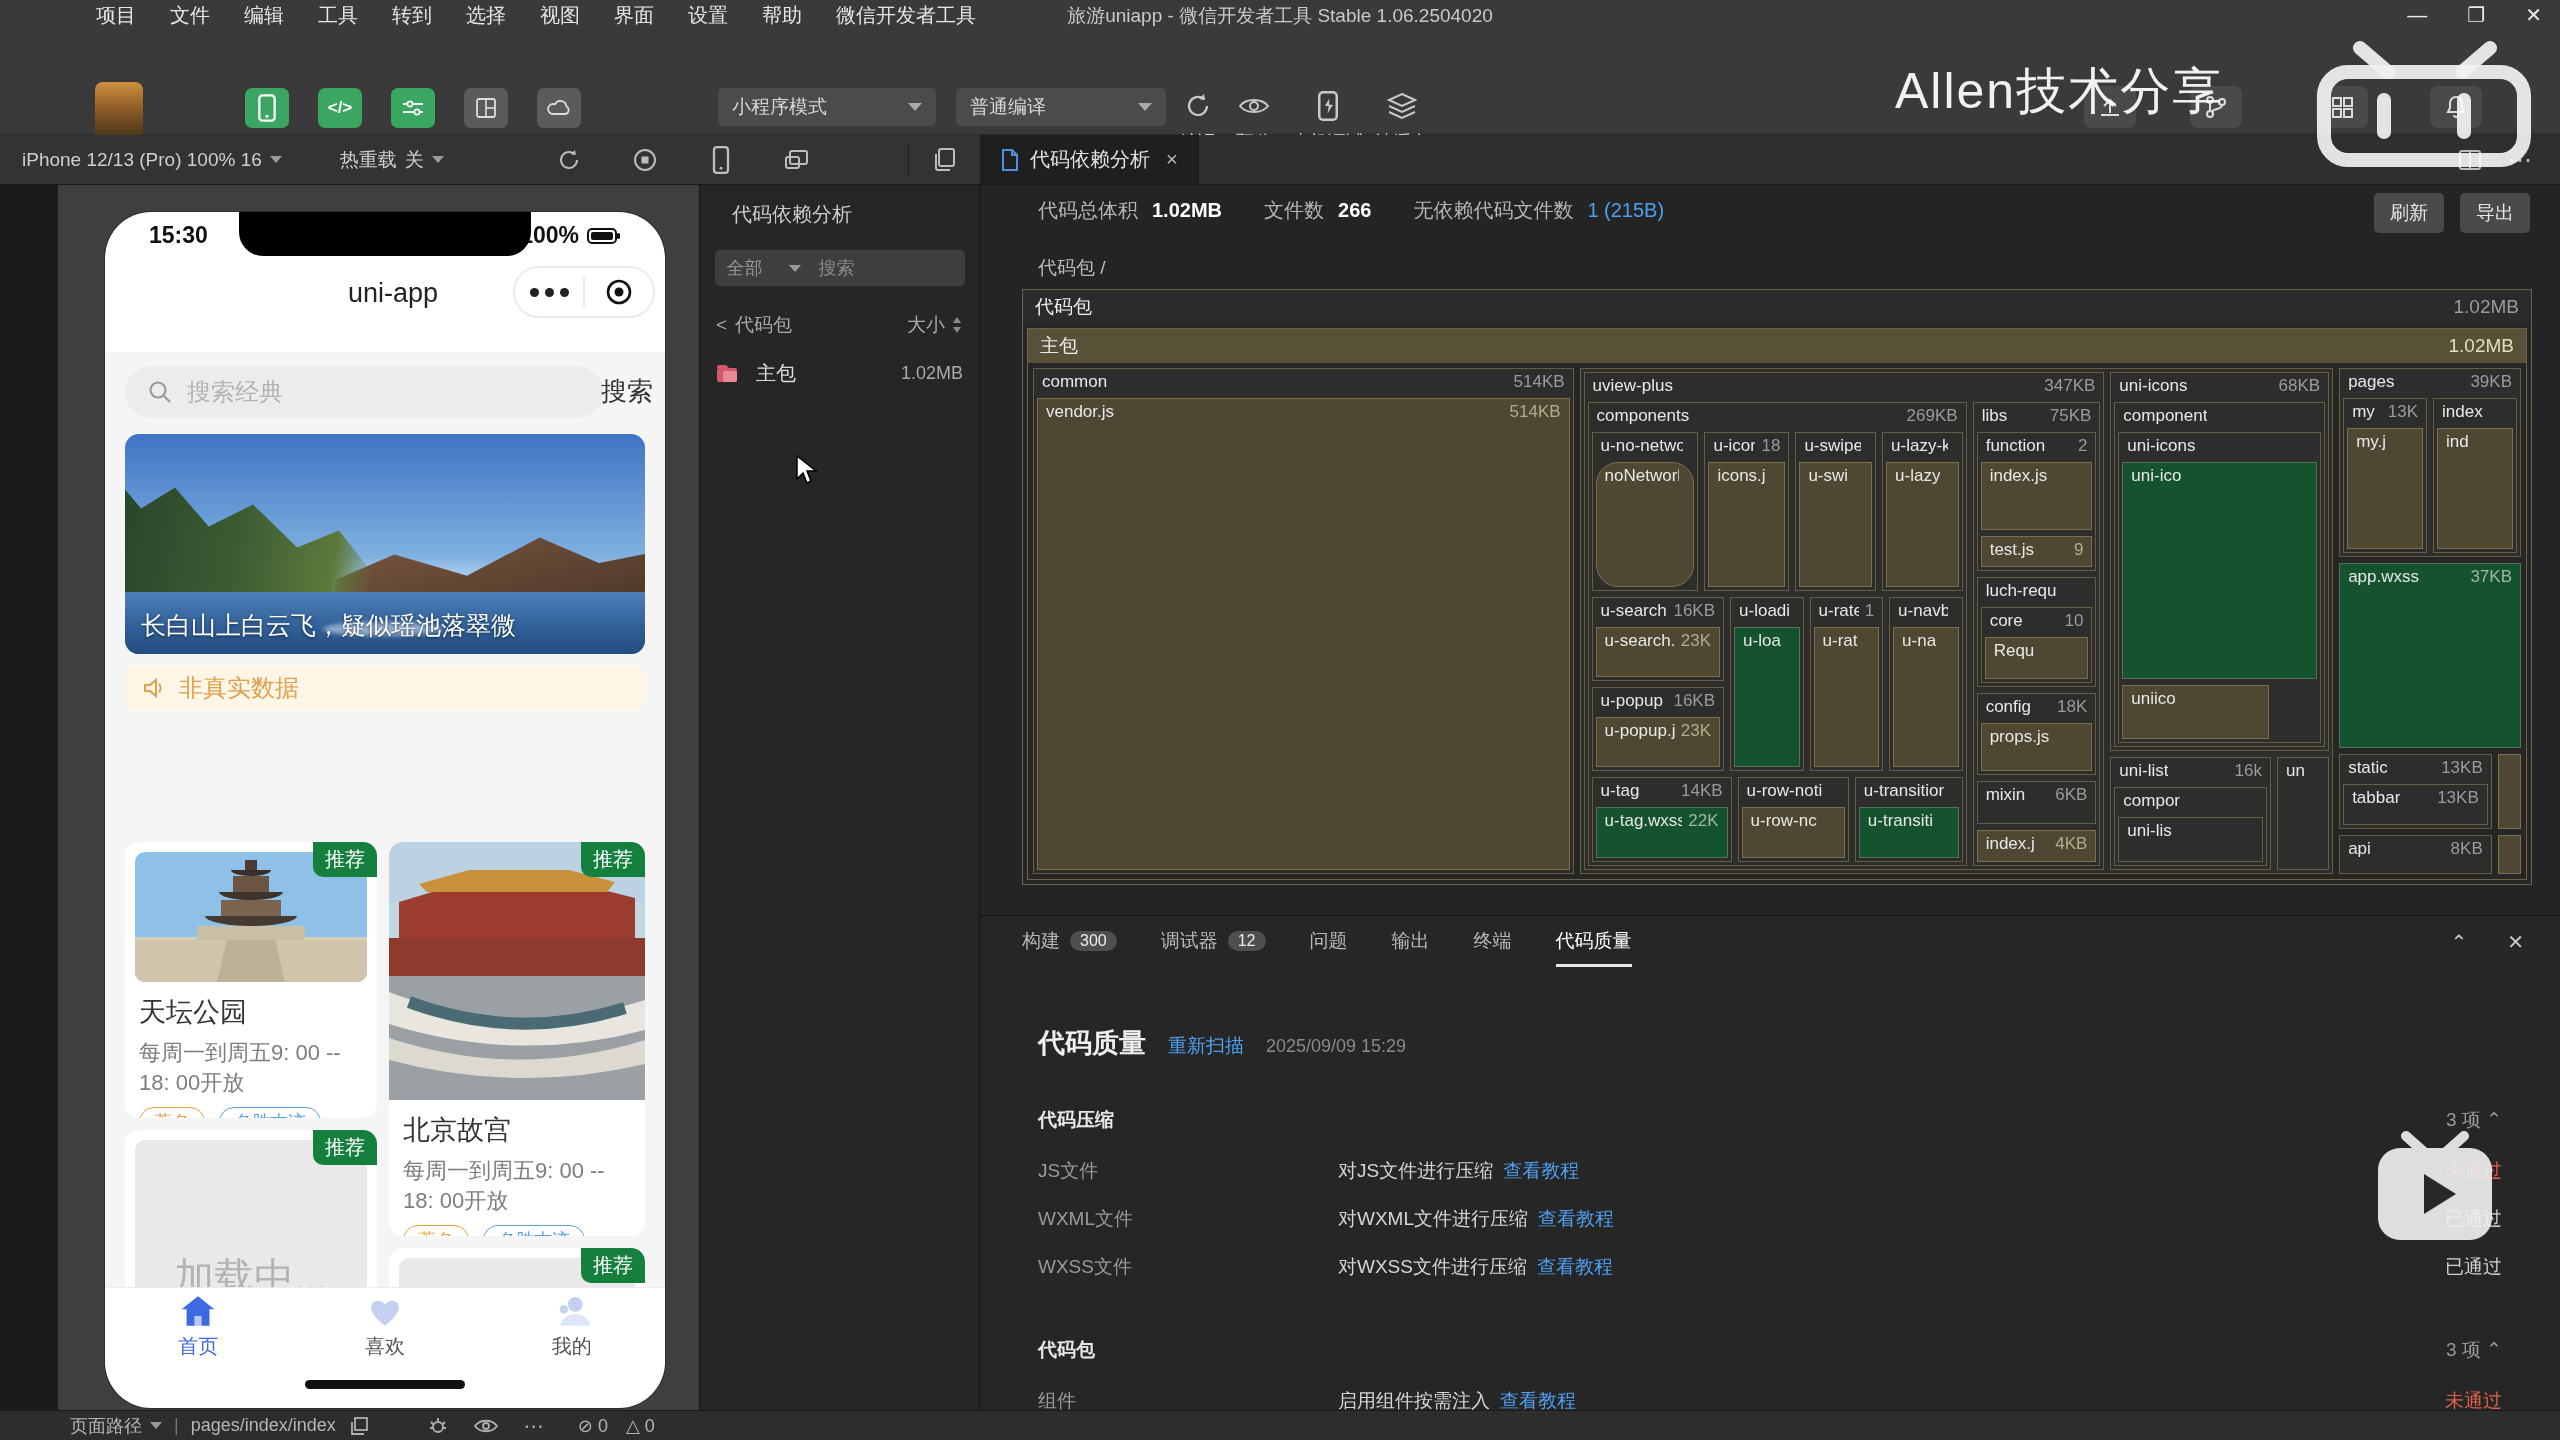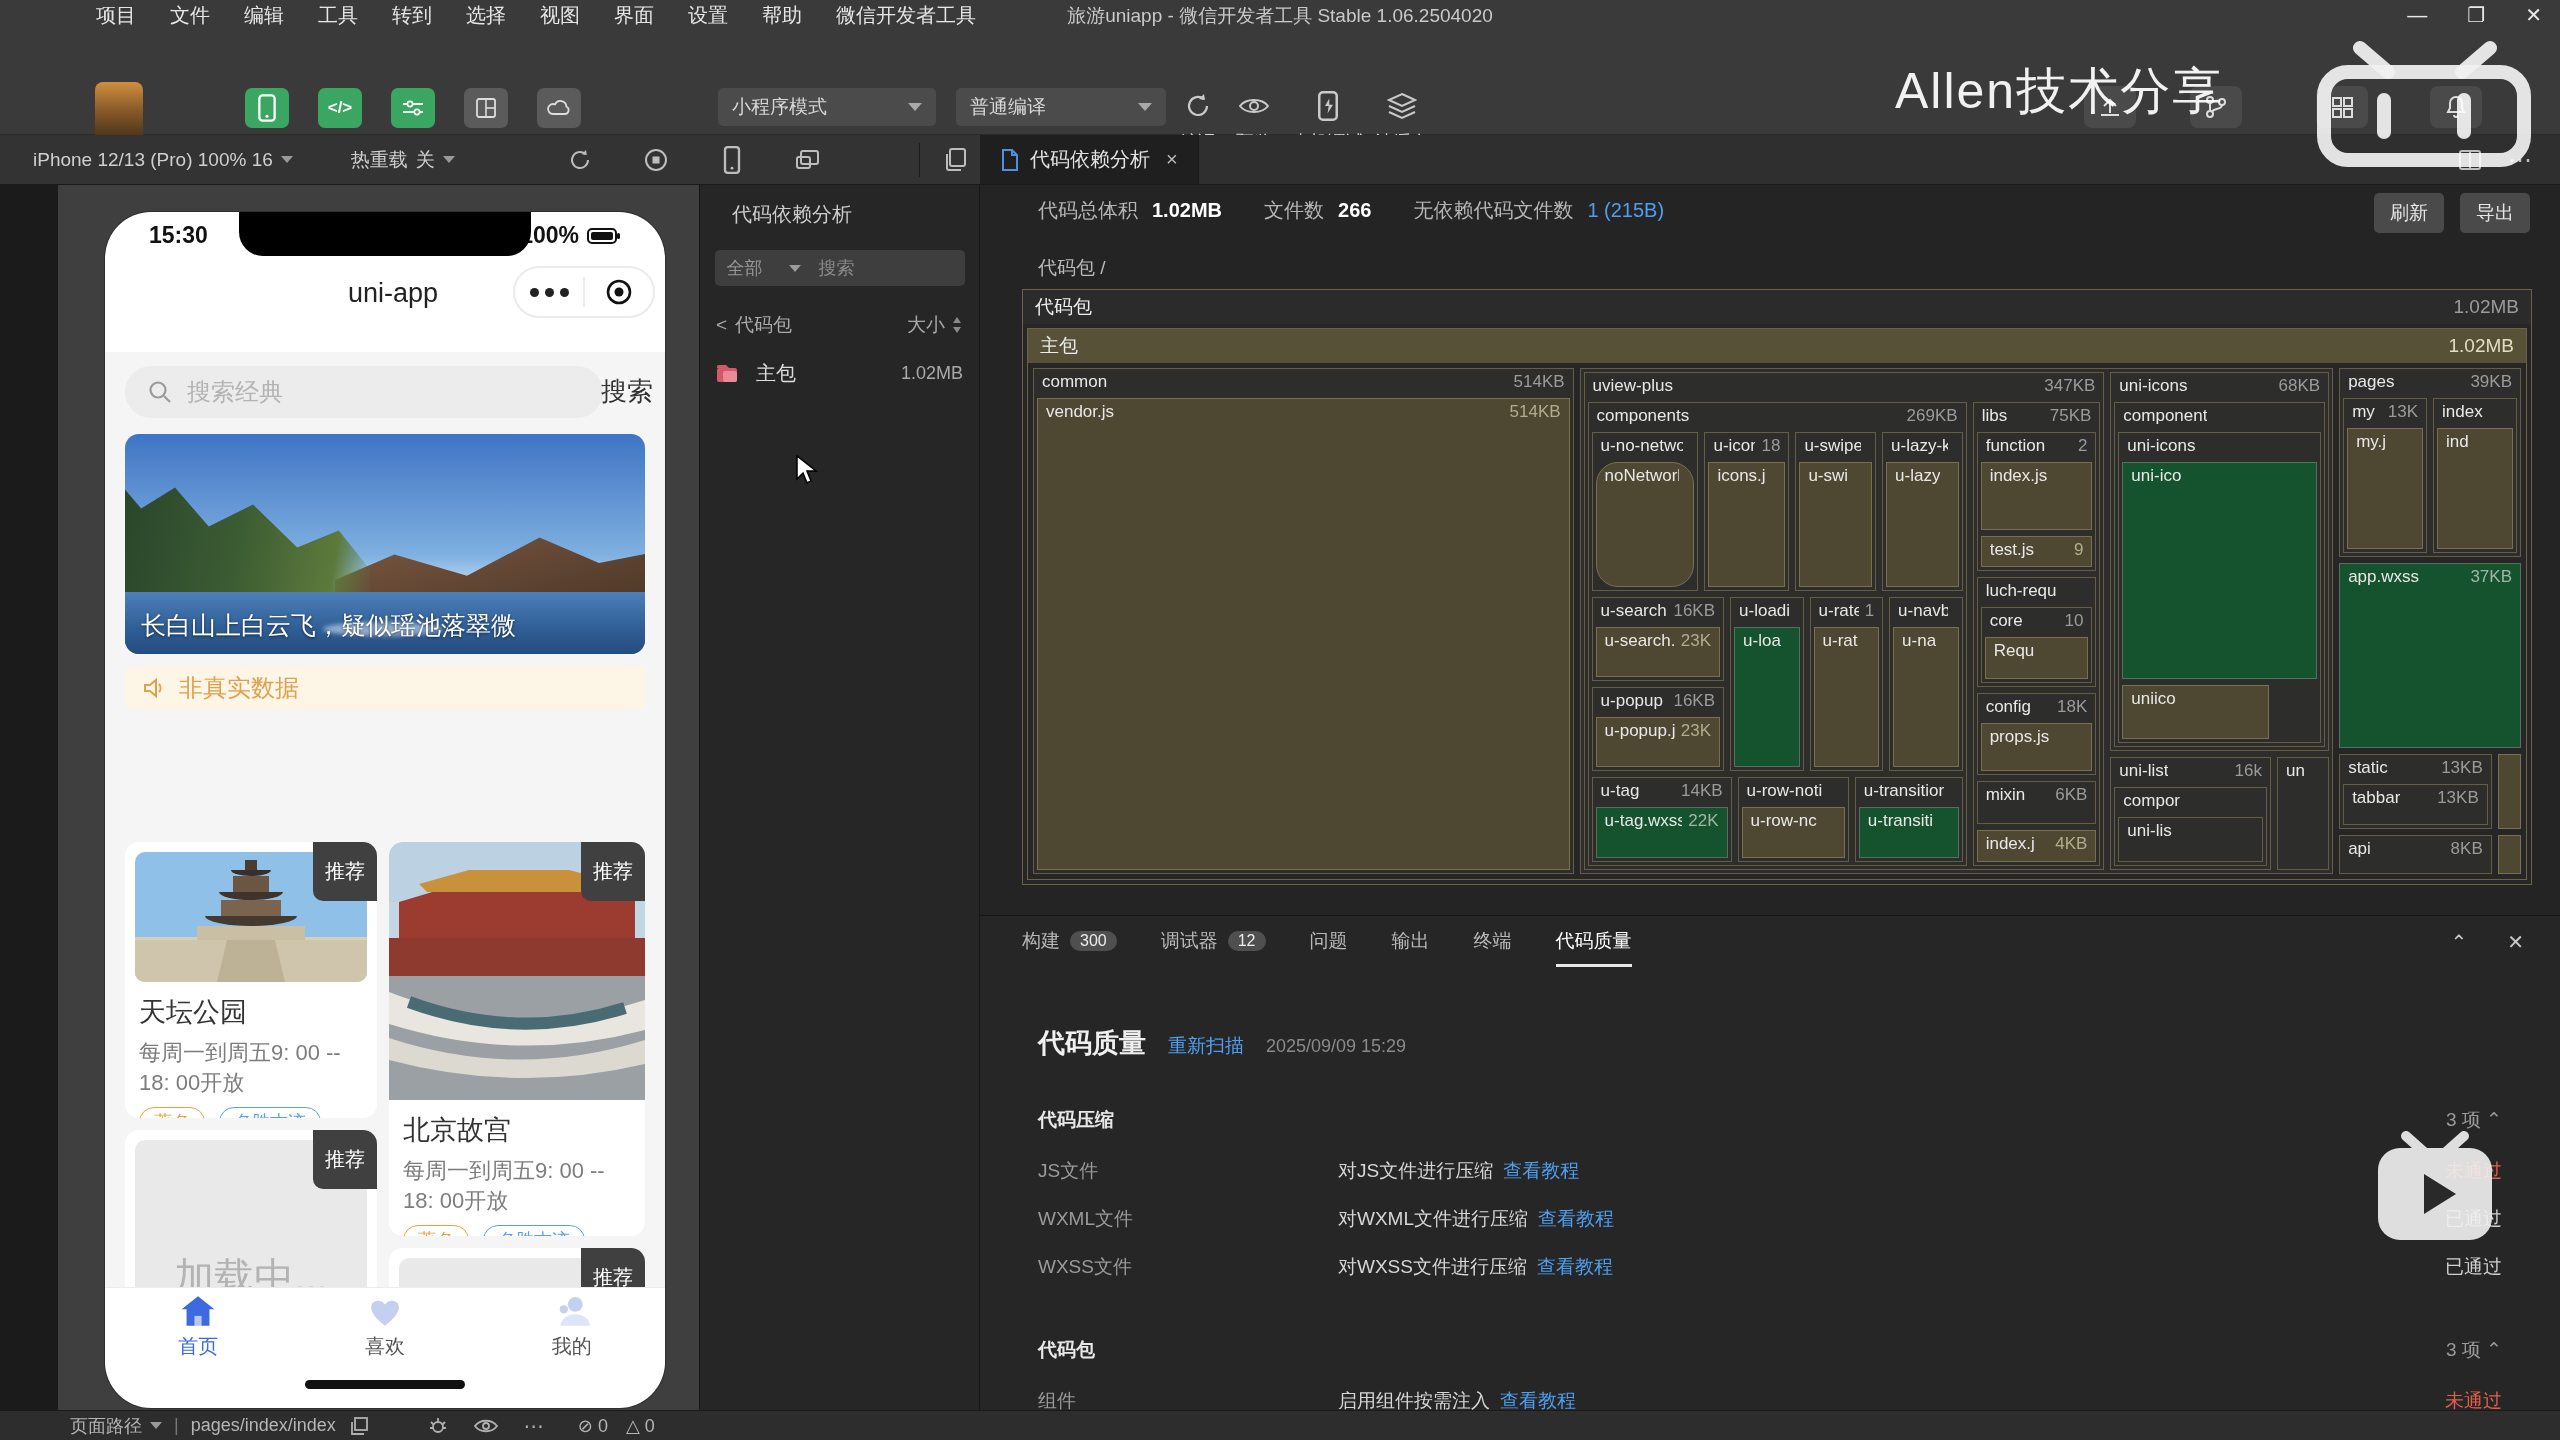--- a/index.html
+++ b/index.html
@@ -20,21 +20,21 @@
   .modebtn.gray{background:#5b5b5b;}
   .modelabel{position:absolute;top:102px;font-size:18px;color:#dcdcdc;width:90px;text-align:center;margin-left:-23px;}
   .dd{position:absolute;top:58px;height:38px;background:#4b4b4b;border-radius:5px;display:flex;align-items:center;padding:0 14px;font-size:19px;color:#d8d8d8;}
   .dd .caret{margin-left:auto;width:0;height:0;border-left:7px solid transparent;border-right:7px solid transparent;border-top:8px solid #aaa;}
   .circbtn{position:absolute;top:56px;width:40px;height:40px;display:flex;align-items:center;justify-content:center;color:#c9c9c9;}
   .circlabel{position:absolute;top:100px;font-size:18px;color:#d2d2d2;text-align:center;transform:translateX(-50%);white-space:nowrap;}
   .rightbtn{position:absolute;top:56px;width:52px;height:42px;background:#4a4a4a;border-radius:8px;display:flex;align-items:center;justify-content:center;color:#ddd;}
   .rightlabel{position:absolute;top:102px;font-size:18px;color:#d2d2d2;transform:translateX(-50%);white-space:nowrap;}
   
   .devicerow{left:0;top:135px;width:2560px;height:50px;background:#333333;border-bottom:1px solid #1a1a1a;display:flex;align-items:center;}
-  .devsel{margin-left:33px;font-size:19px;color:#cfcfcf;display:flex;align-items:center;gap:8px;text-align:right;}
+  .devsel{margin-left:22px;font-size:19px;color:#cfcfcf;display:flex;align-items:center;gap:8px;text-align:right;}
   .hotreload{margin-left:58px;font-size:19px;color:#cfcfcf;display:flex;align-items:center;gap:8px;}
   .dcaret{width:0;height:0;border-left:6px solid transparent;border-right:6px solid transparent;border-top:7px solid #9a9a9a;}
   .dicon{width:30px;height:30px;display:flex;align-items:center;justify-content:center;color:#bdbdbd;}
   .dicon.active{background:#e8e8e8;border-radius:5px;color:#333;}
   .vsep{width:1px;height:34px;background:#1c1c1c;margin:0 12px;}
   .tabstrip{position:absolute;left:980px;top:135px;width:1580px;height:50px;background:#2f2f2f;border-bottom:1px solid #1a1a1a;display:flex;align-items:stretch;}
   .etab{background:#1f1f1f;display:flex;align-items:center;gap:10px;padding:0 20px;font-size:20px;color:#e2e2e2;border-right:1px solid #1a1a1a;}
   .etab .x{color:#bbb;font-size:20px;margin-left:6px;}
   .tabicons{margin-left:auto;display:flex;align-items:center;gap:26px;padding-right:26px;color:#bdbdbd;}
   
@@ -118,21 +118,21 @@
   .psearchbtn{position:absolute;right:12px;top:22px;font-size:26px;color:#333;}
   .hero{position:absolute;left:20px;top:82px;width:520px;height:220px;border-radius:14px;overflow:hidden;}
   .hero .sky{position:absolute;inset:0;background:linear-gradient(180deg,#3f74c4 0%,#7fb0e0 55%,#b9d6ee 68%,#4a7ab0 75%,#35609c 100%);}
   .hero .mtn{position:absolute;right:-20px;top:95px;width:330px;height:85px;background:linear-gradient(165deg,#7d5a42 0%,#5d4331 60%,#4a3526 100%);clip-path:polygon(0 60%,18% 30%,40% 55%,62% 10%,80% 40%,100% 25%,100% 100%,0 100%);}
   .hero .forest{position:absolute;left:-15px;top:38px;width:260px;height:130px;background:linear-gradient(100deg,#27432a 0%,#3c5c33 50%,#5d7a3c 85%,transparent 100%);clip-path:polygon(0 0,12% 28%,25% 12%,38% 42%,55% 25%,72% 58%,88% 45%,100% 75%,100% 100%,0 100%);}
   .hero .water{position:absolute;left:0;bottom:0;width:100%;height:62px;background:linear-gradient(180deg,#4d7fb8 0%,#2f5e96 60%,#244c7e 100%);}
   .hero .glint{position:absolute;left:38%;bottom:18px;width:120px;height:14px;background:rgba(220,235,250,.55);border-radius:50%;filter:blur(2px);}
   .herocap{position:absolute;left:16px;bottom:12px;color:#fff;font-size:25px;text-shadow:0 1px 3px rgba(0,0,0,.6);}
   .noticebar{position:absolute;left:20px;top:314px;width:520px;height:44px;background:#fdf5e6;border-radius:8px;display:flex;align-items:center;gap:12px;padding-left:16px;color:#dfa04b;font-size:24px;}
   .card{position:absolute;background:#fff;border-radius:14px;overflow:hidden;}
-  .cbadge{position:absolute;right:0px;top:0px;background:#404040;color:#fff;font-size:20px;padding:16px 12px;border-radius:0 10px 0 10px;z-index:3;}
+  .cbadge{position:absolute;right:0px;top:0px;background:#15803d;color:#fff;font-size:20px;padding:4px 12px;border-radius:0 10px 0 10px;z-index:3;}
   .cimg{position:relative;border-radius:10px;overflow:hidden;}
   .ctitle{font-size:27px;color:#333;margin:12px 14px 0 14px;}
   .cdesc{font-size:22px;color:#7d7d7d;margin:8px 14px 0 14px;line-height:1.35;}
   .ctags{display:flex;gap:14px;margin:10px 14px 0 14px;}
   .tag{font-size:18px;border-radius:16px;padding:2px 14px;}
   .tag.o{color:#e6a23c;border:1px solid #e6a23c;}
   .tag.b{color:#5aa0e8;border:1px solid #5aa0e8;}
   .loadbox{position:absolute;inset:10px;background:#e9e9e9;border-radius:10px;display:flex;align-items:center;justify-content:center;color:#b3b3b3;font-size:40px;}
   .ptabbar{position:absolute;left:0;top:1075px;width:100%;height:78px;background:#fff;border-top:1px solid #ececec;display:flex;}
   .ptab{flex:1;display:flex;flex-direction:column;align-items:center;justify-content:center;gap:4px;font-size:20px;color:#555;}

